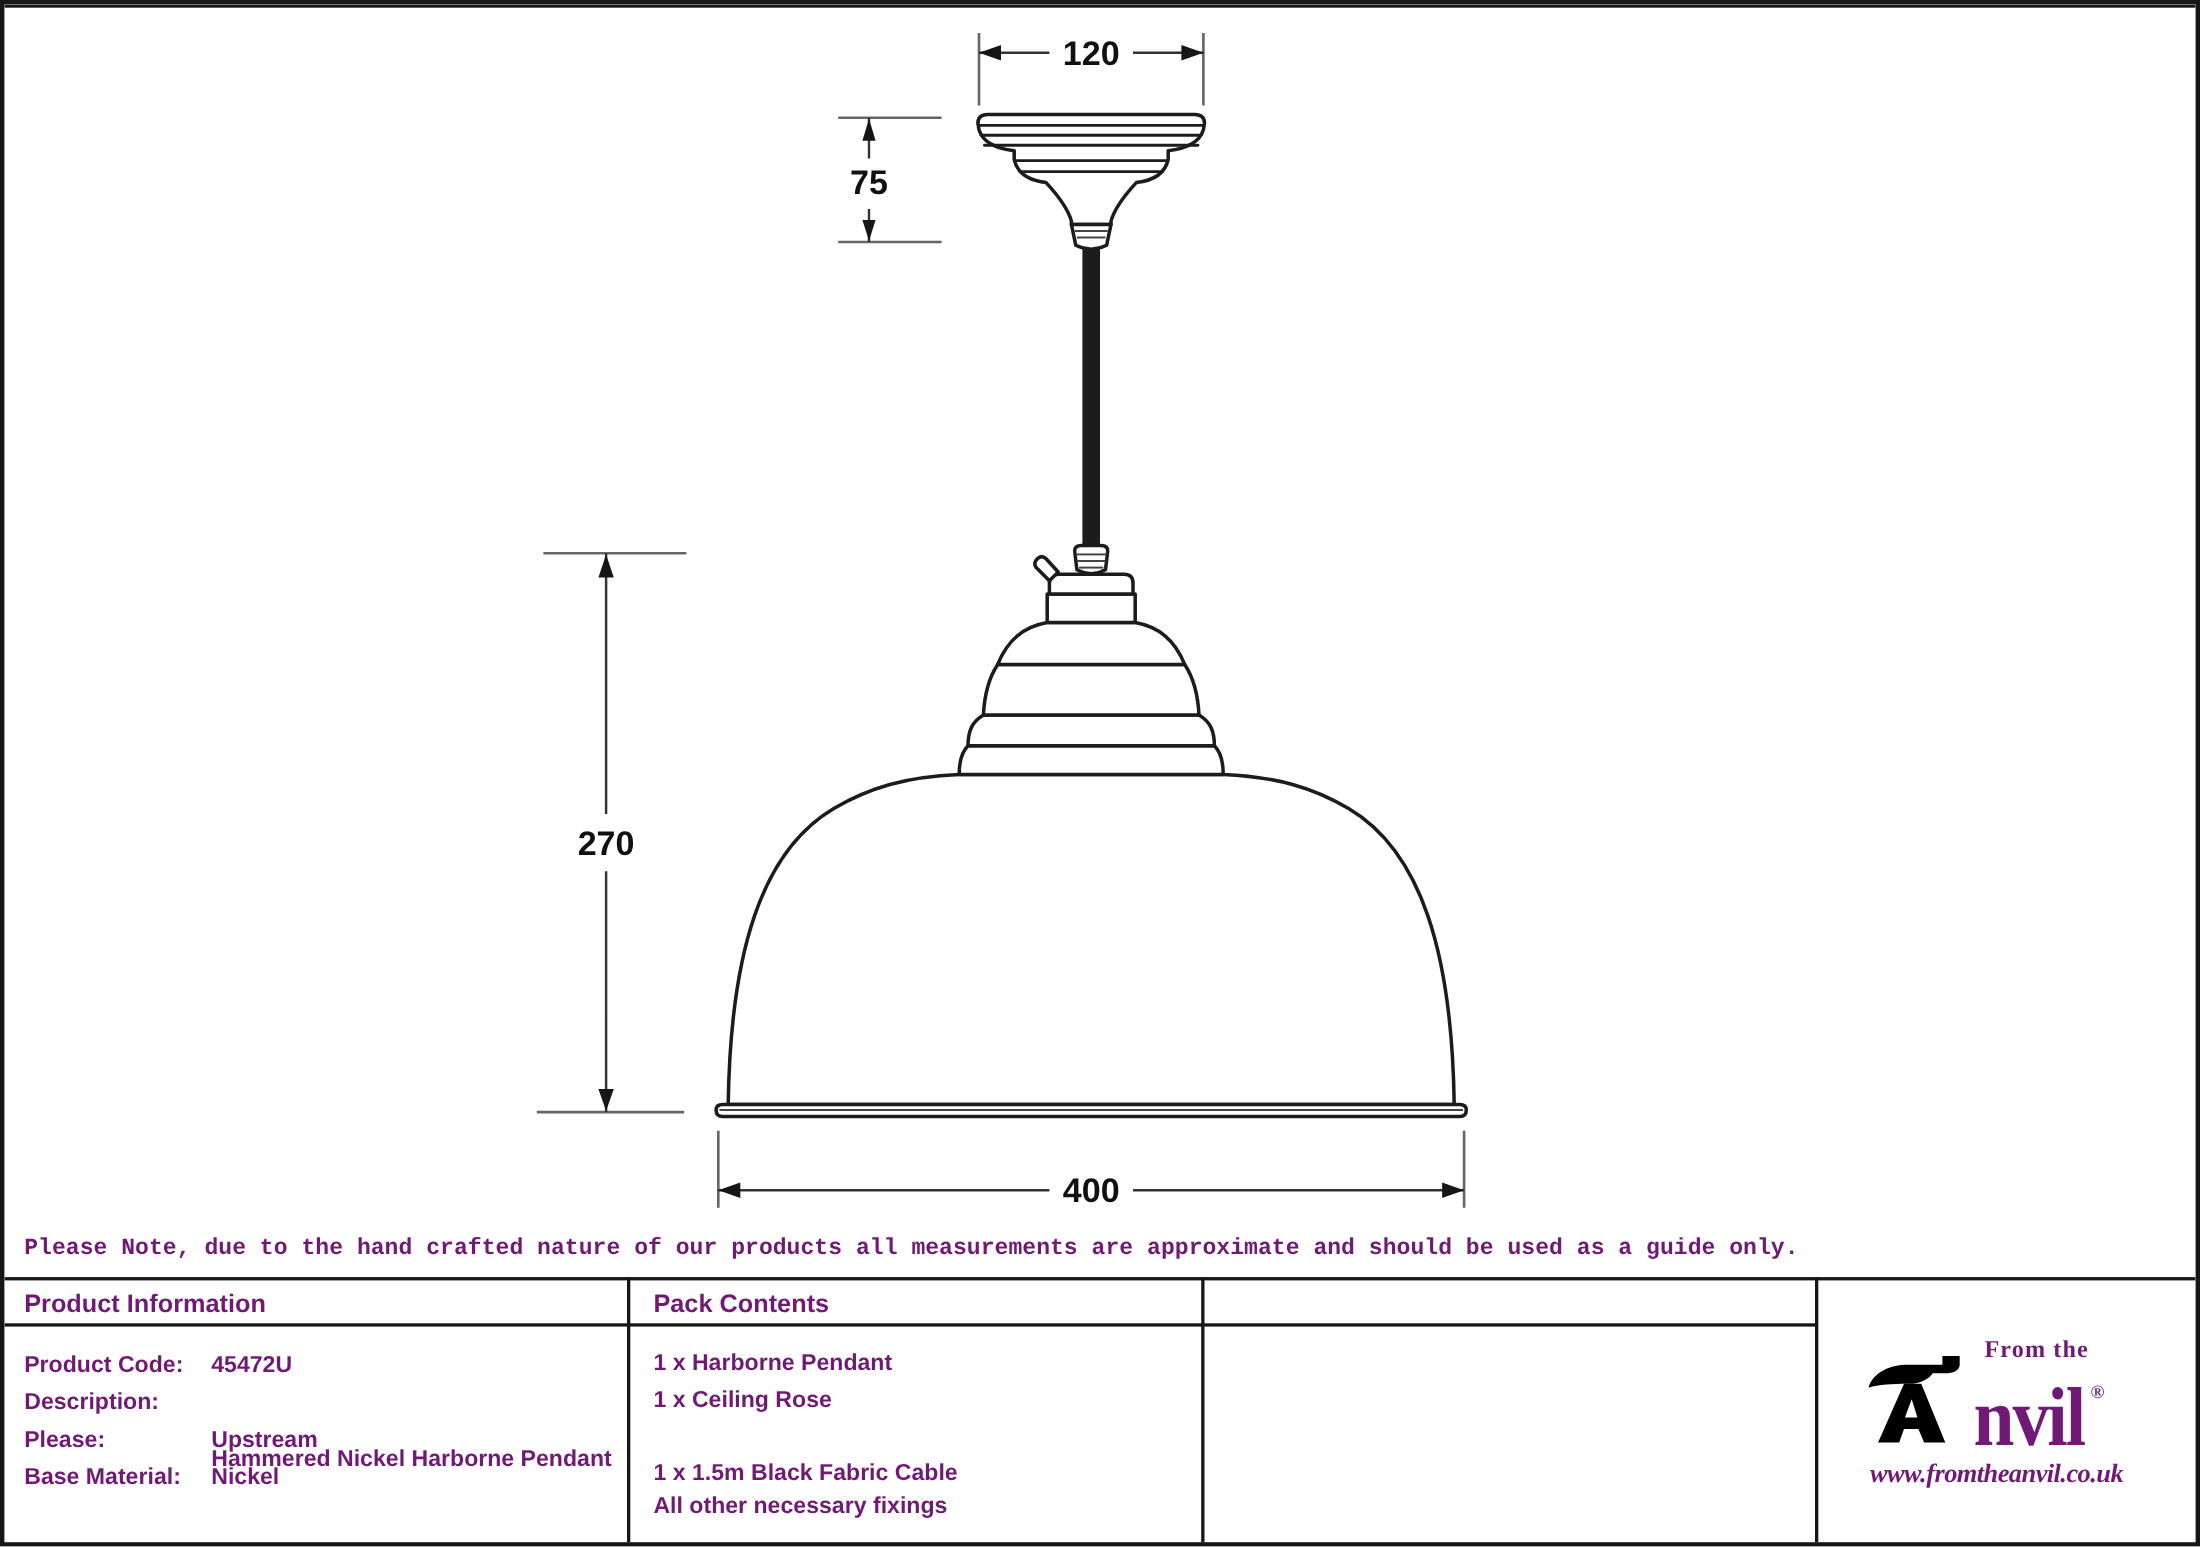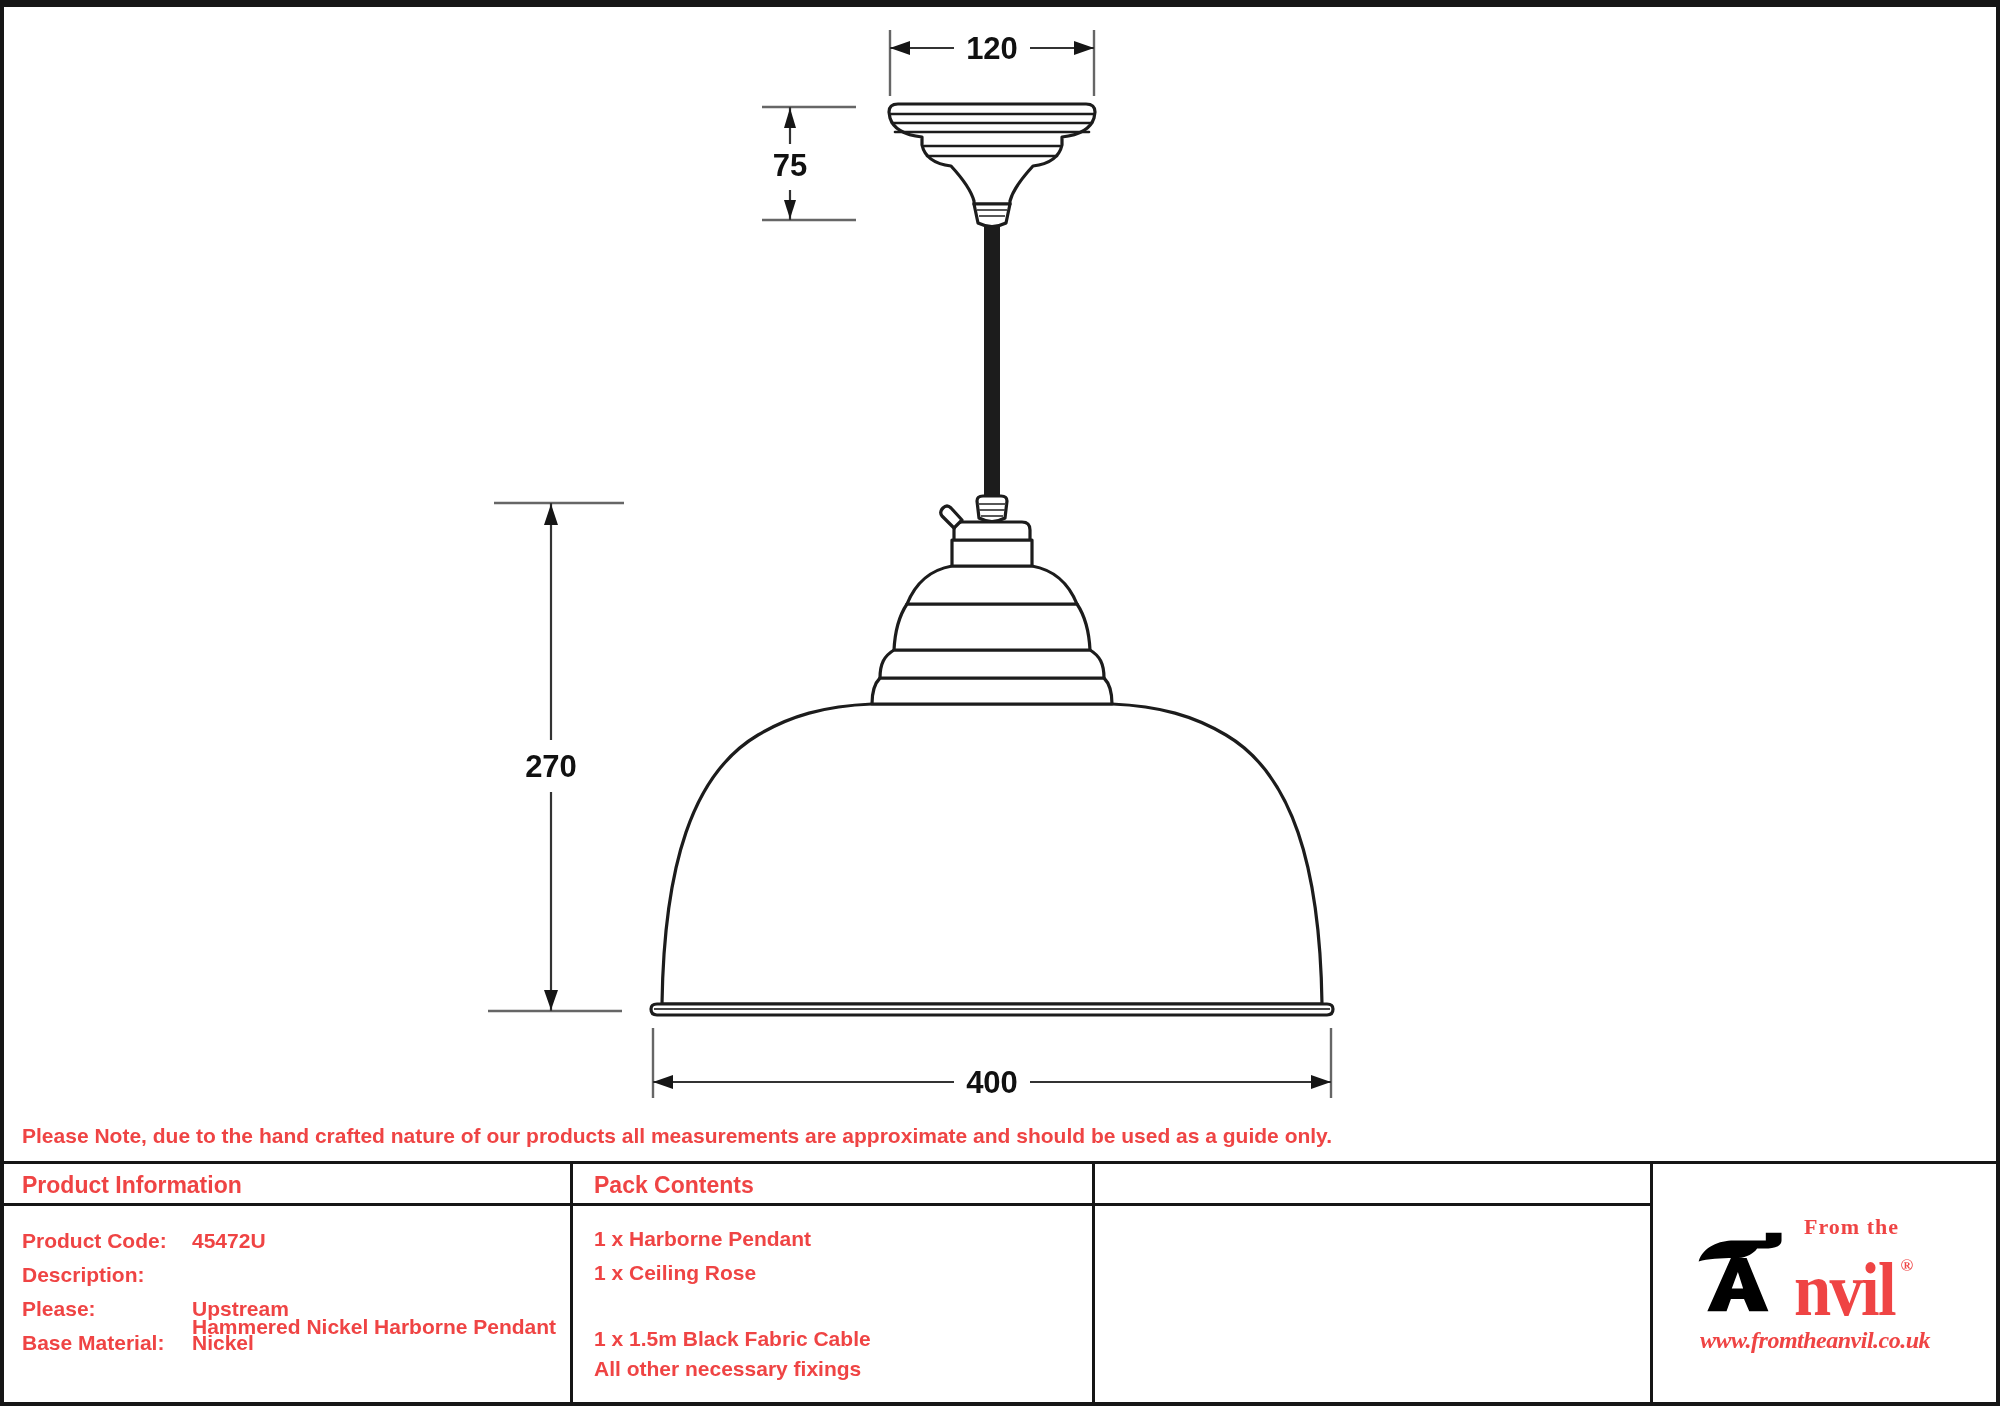--- a/index.html
+++ b/index.html
@@ -1,19 +1,19 @@
 <!DOCTYPE html>
 <html><head>
 <meta charset="utf-8">
 <style>
   html,body { margin:0; padding:0; background:#e8e8e8; }
   .sheet {
     position:relative; width:2000px; height:1406px; background:#ffffff;
     border:4px solid #161616; box-sizing:border-box; overflow:hidden;
-    font-family:"Liberation Sans", sans-serif; color:#ef4444;
+    font-family:"Liberation Sans", sans-serif; color:#701a75;
   }
   .drawing { position:absolute; left:0; top:0; }
 
   
   .outline { fill:#ffffff; stroke:#1c1c1c; stroke-width:3.2; stroke-linejoin:round; }
   .tline   { stroke:#1c1c1c; stroke-width:2.6; fill:none; stroke-linecap:round; }
   .thin    { stroke:#444; stroke-width:1.8; fill:none; }
   .dim     { stroke:#333; stroke-width:2.2; fill:none; }
   .ext     { stroke:#666; stroke-width:2.4; fill:none; }
   .arr     { fill:#161616; stroke:none; }
@@ -121,21 +121,21 @@
       <line class="ext" x1="1327" y1="1024" x2="1327" y2="1094"></line>
       <line class="dim" x1="649" y1="1078" x2="950" y2="1078"></line>
       <line class="dim" x1="1026" y1="1078" x2="1327" y2="1078"></line>
       <path class="arr" d="M 649,1078 L 669,1071 L 669,1085 Z"></path>
       <path class="arr" d="M 1327,1078 L 1307,1071 L 1307,1085 Z"></path>
       <text class="dimtext" x="988" y="1089">400</text>
     </g>
   </svg>
 
   <div class="rule" style="left:0; top:1100; width:1992px; height:3px;"></div>
-  <div class="txt note-text" style="left:18px; top:1112px;">Please Note, due to the hand crafted nature of our products all measurements are approximate and should be used as a guide only.</div>
+  <div class="txt note-text" style="left:18px; top:1112px;font-family:Liberation Mono, monospace;">Please Note, due to the hand crafted nature of our products all measurements are approximate and should be used as a guide only.</div>
 
   <div class="rule" style="left:0; top:1157px; width:1992px; height:3px;"></div>
   <div class="rule" style="left:0; top:1199px; width:1646px; height:3px;"></div>
   <div class="rule" style="left:566px; top:1157px; width:3px; height:241px;"></div>
   <div class="rule" style="left:1088px; top:1157px; width:3px; height:241px;"></div>
   <div class="rule" style="left:1646px; top:1157px; width:3px; height:241px;"></div>
 
   <div class="txt head-text" style="left:18px; top:1164px;">Product Information</div>
   <div class="txt head-text" style="left:590px; top:1164px;">Pack Contents</div>
 

